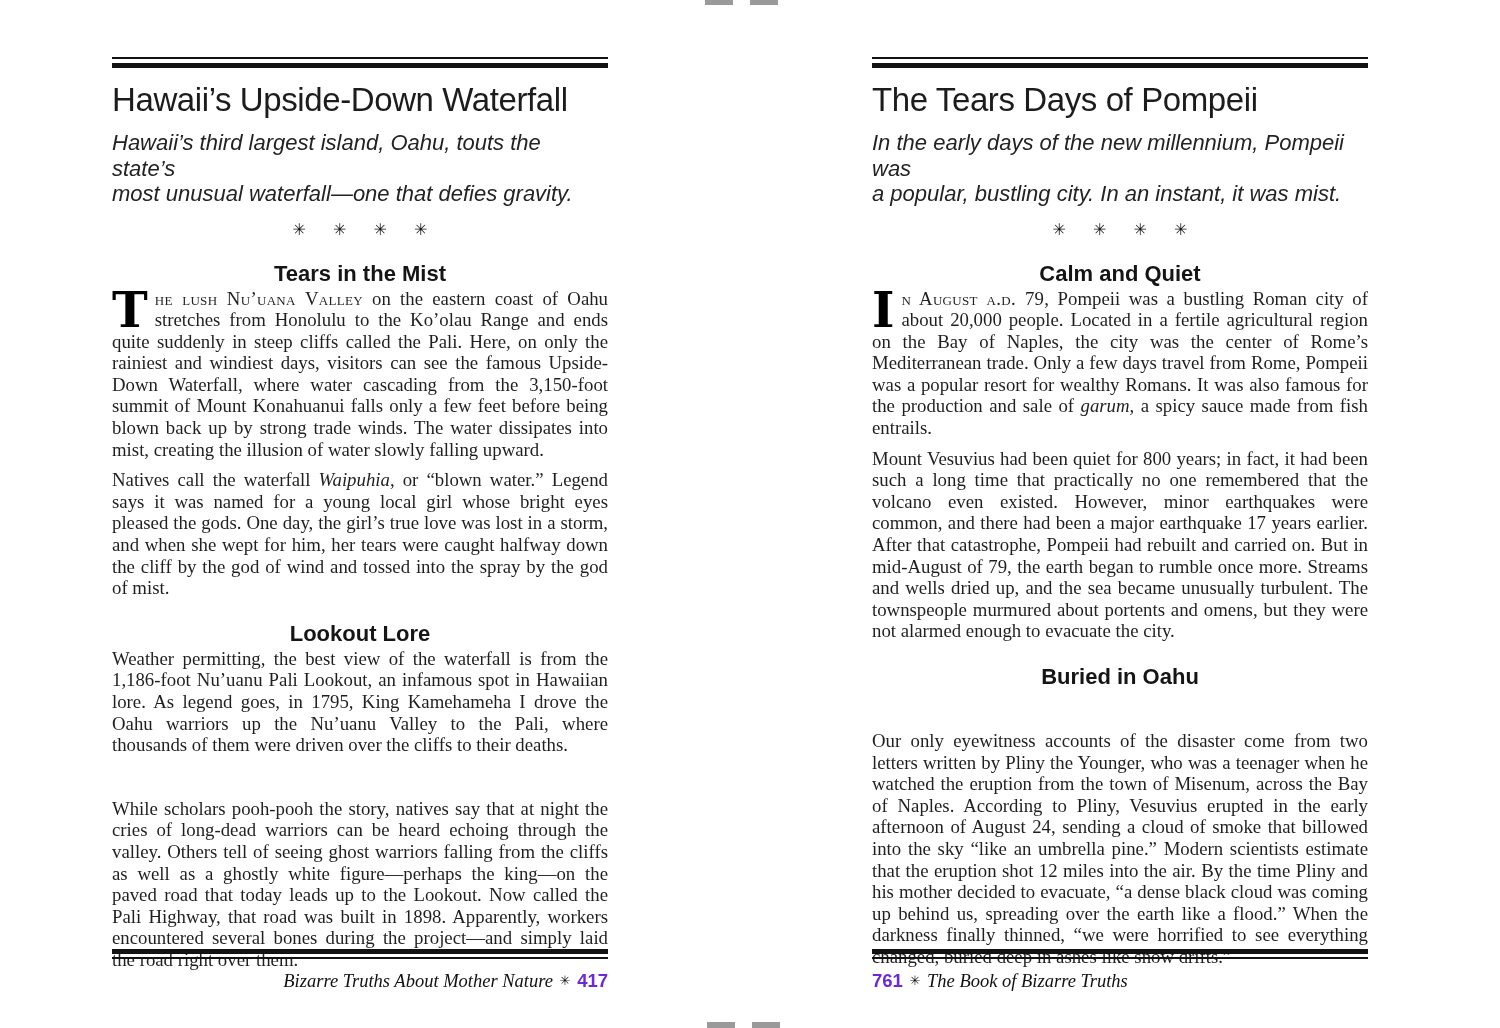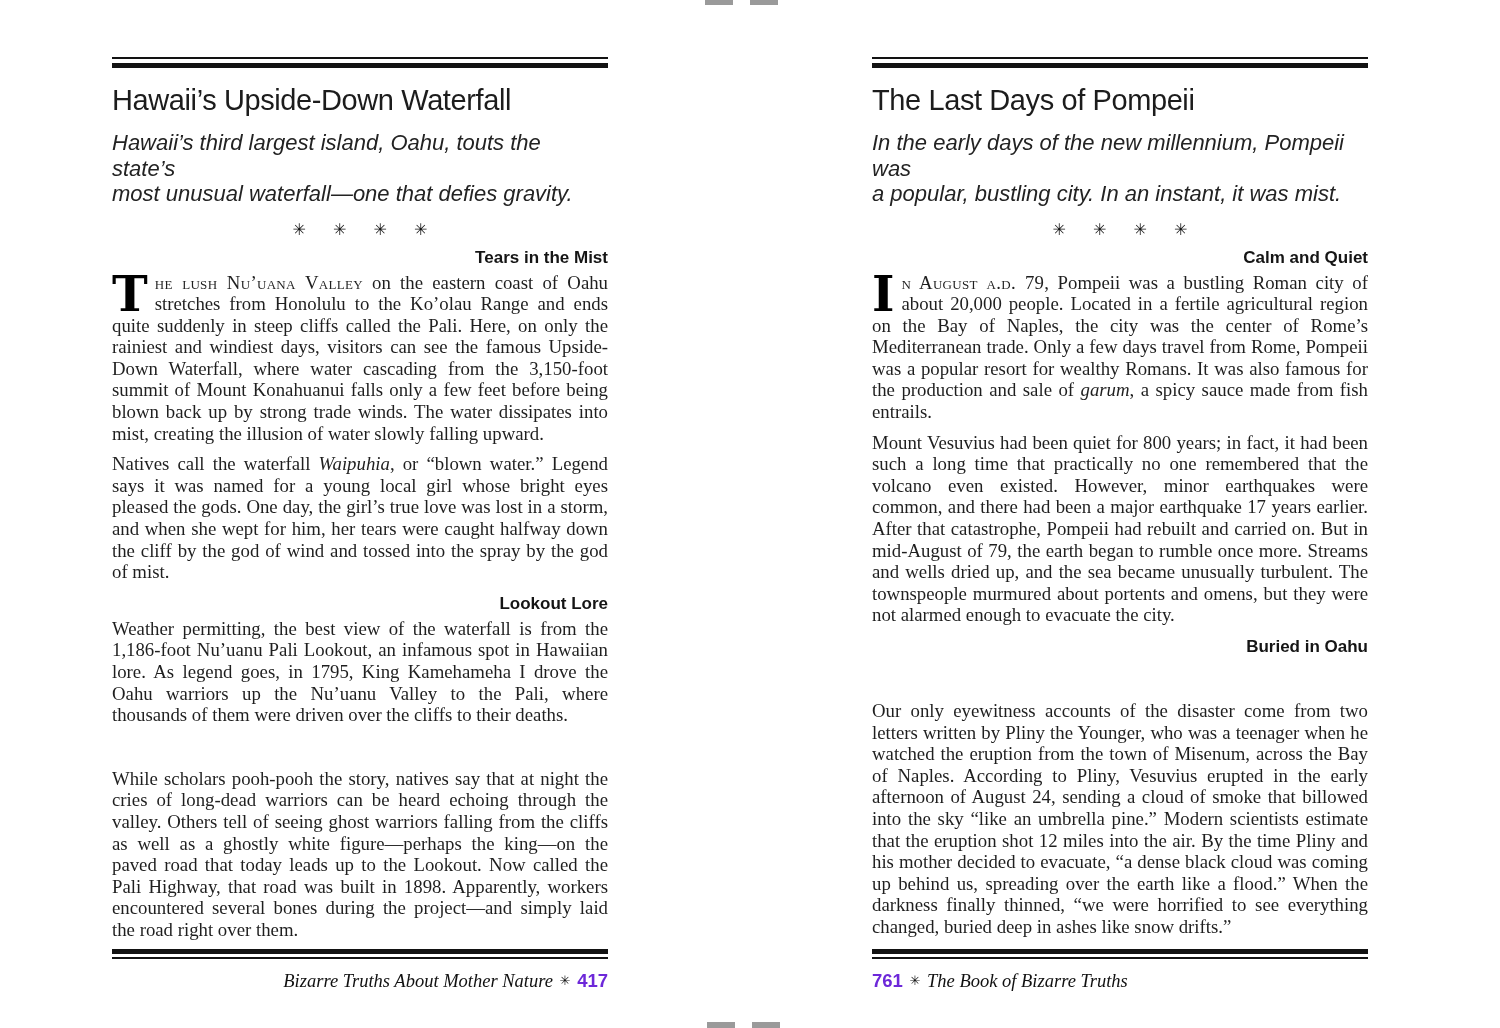--- a/index.html
+++ b/index.html
@@ -14,29 +14,29 @@
   .content{position:absolute;top:0;width:496px;}
   .page-left .content{left:112px;}
   .page-right .content{left:122px;}
 
   .head-rules{margin-top:57px;}
   .rule-thin{height:2px;background:#121212;}
   .rule-thick{height:5px;background:#121212;}
   .head-rules .rule-thin{margin-bottom:4px;}
 
   .article-title{margin:13px 0 0 0;font-family:"Liberation Sans",sans-serif;font-weight:400;
-       font-size:29px;line-height:38px;letter-spacing:-0.4px;color:#1c1c1c;}
+       font-size:33px;line-height:38px;letter-spacing:-0.4px;color:#1c1c1c;}
   .subtitle{margin-top:11px;font-family:"Liberation Sans",sans-serif;font-style:italic;
        font-size:22px;line-height:25.5px;color:#232323;}
   .ornaments{margin-top:13px;text-align:center;font-family:"DejaVu Sans",sans-serif;
        font-size:16px;color:#111;word-spacing:22px;}
 
   .blocks{margin-top:0;}
-  .sec-heading{font-family:"Liberation Sans",sans-serif;font-weight:bold;font-size:17px;
-       line-height:23px;text-align:right;margin:7px 0 3px 0;color:#151515;}
+  .sec-heading{font-family:"Liberation Sans",sans-serif;font-weight:bold;font-size:22px;
+       line-height:23px;text-align:center;margin:23px 0 3px 0;color:#151515;}
   .para{margin:0 0 9px 0;font-size:18.8px;line-height:21.6px;text-align:justify;color:#1f1f1f;}
   .para:last-child{margin-bottom:0;margin-top:42px;}
   .it{font-style:italic;}
   .sc{font-variant:small-caps;letter-spacing:0.3px;}
   .dropcap{float:left;font-family:"DejaVu Serif",serif;font-weight:700;font-size:48px;
        line-height:39px;margin:3px 7px 0 0;color:#000;}
 
   .footer{position:absolute;top:949px;width:496px;}
   .page-left .footer{left:112px;}
   .page-right .footer{left:122px;}
@@ -97,21 +97,21 @@
       </div>
     </div>
   </div>
 
   <div class="page page-right">
     <div class="content">
       <div class="head-rules">
         <div class="rule-thin"></div>
         <div class="rule-thick"></div>
       </div>
-      <h1 class="article-title">The Last Days of Pompeii</h1>
+      <h1 class="article-title">The Tears Days of Pompeii</h1>
       <div class="subtitle">
         <div>In the early days of the new millennium, Pompeii was</div>
         <div>a popular, bustling city. In an instant, it was mist.</div>
       </div>
       <div class="ornaments">✳ ✳ ✳ ✳</div>
       <div class="blocks">
           <div class="sec-heading">Calm and Quiet</div>
           <p class="para"><span class="dropcap">I</span><span class="sc">n August a.d. 79</span><span class="">, Pompeii was a bustling Roman city of about 20,000 people. Located in a fertile agricultural region on the Bay of Naples, the city was the center of Rome’s Mediterranean trade. Only a few days travel from Rome, Pompeii was a popular resort for wealthy Romans. It was also famous for the production and sale of </span><span class="it">garum</span><span class="">, a spicy sauce made from fish entrails.</span></p>
           <p class="para"><span class="">Mount Vesuvius had been quiet for 800 years; in fact, it had been such a long time that practically no one remembered that the volcano even existed. However, minor earthquakes were common, and there had been a major earthquake 17 years earlier. After that catastrophe, Pompeii had rebuilt and carried on. But in mid-August of 79, the earth began to rumble once more. Streams and wells dried up, and the sea became unusually turbulent. The townspeople murmured about portents and omens, but they were not alarmed enough to evacuate the city.</span></p>
           <div class="sec-heading">Buried in Oahu</div>

